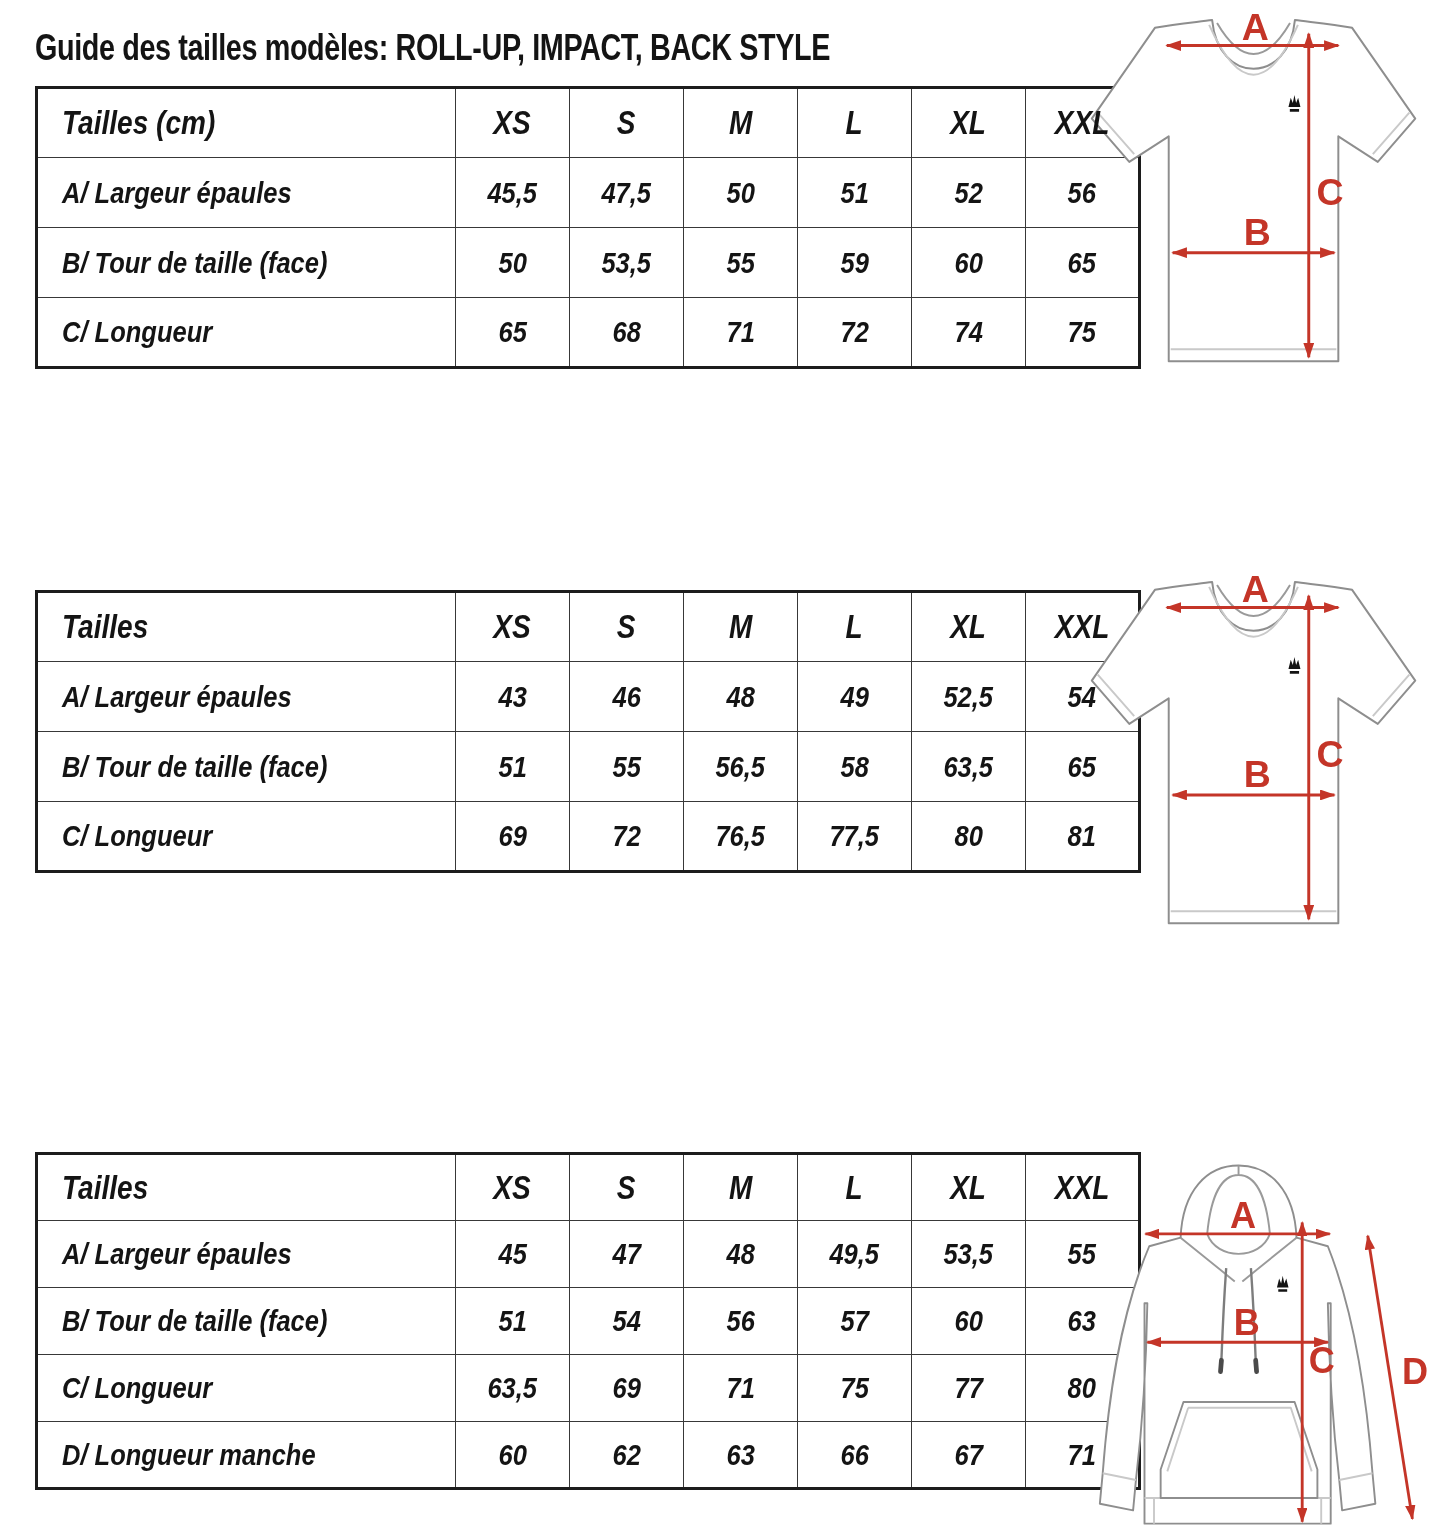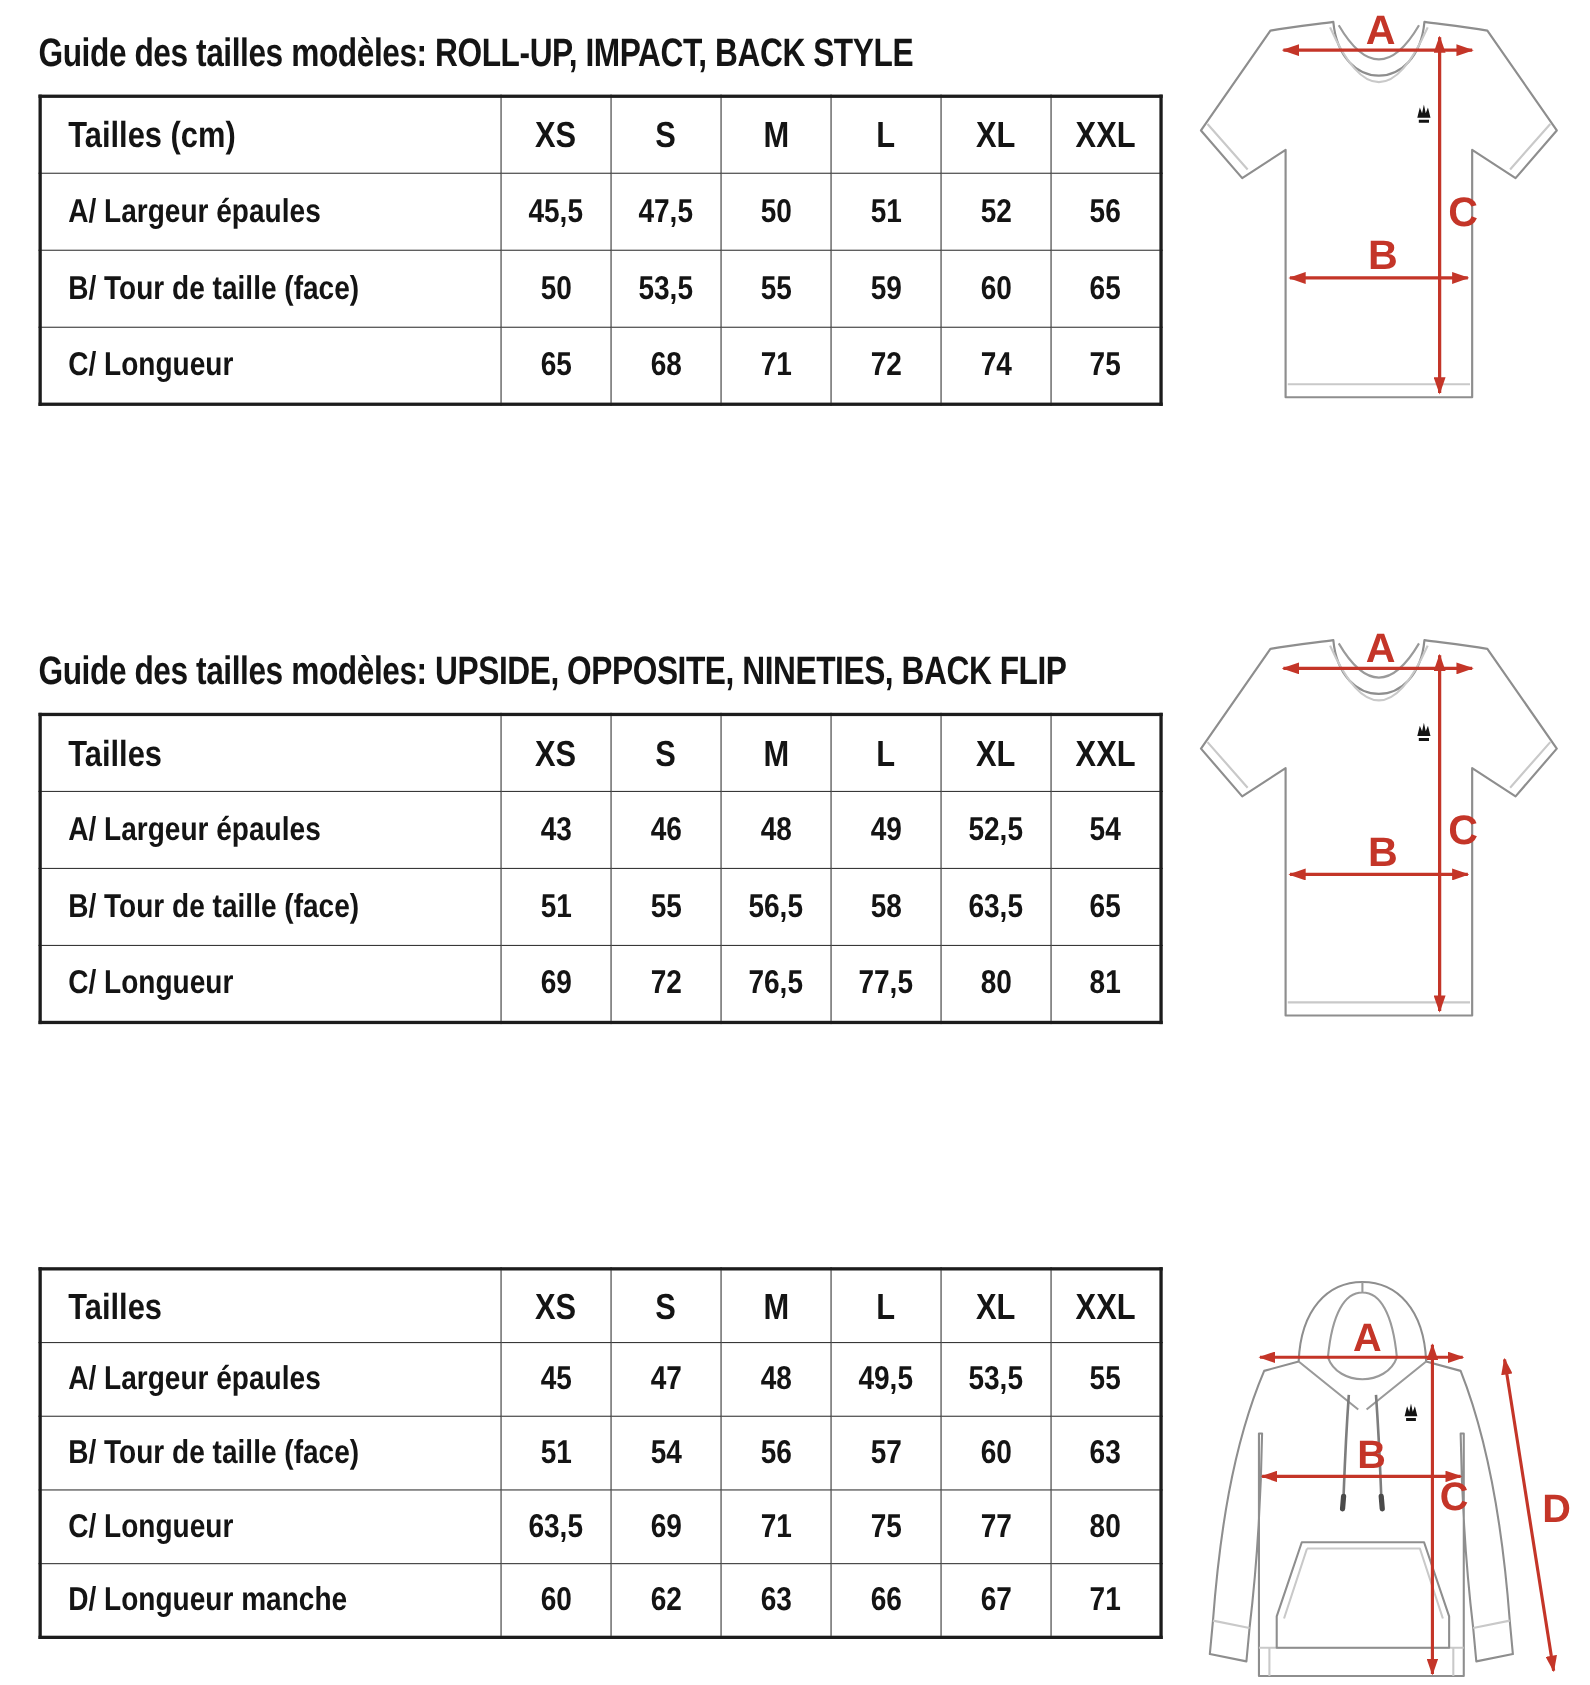--- a/index.html
+++ b/index.html
@@ -14,22 +14,22 @@
   .col-right{flex:none;margin-left:53px;}
   h2.guide-title{
     margin:0 0 18px 0;font-size:36px;line-height:40px;font-weight:bold;
     white-space:nowrap;letter-spacing:-0.5px;
   }
   .tcond{display:inline-block;transform:scaleX(0.80);transform-origin:0 50%;}
   .cond{display:inline-block;transform:scaleX(0.85);}
   .cc{transform-origin:50% 50%;}
   .cl{transform-origin:0 50%;}
   table.sizes{
-    border-collapse:collapse;table-layout:fixed;width:1022px;
-    border:3px solid #1c1c1c;background:#fff;
+    border-collapse:collapse;table-layout:fixed;width:1106px;
+    border:3px solid #1c1c1c;background:#fff;font-style:italic;
   }
   table.sizes th,table.sizes td{
     border:1px solid #383838;text-align:center;vertical-align:middle;
     font-weight:bold;padding:0;overflow:hidden;white-space:nowrap;
   }
   table.sizes tr{height:70px;}
   table[data-table="2"] tr{height:67px;}
   table.sizes .lbl{width:393px;text-align:left;padding-left:24px;}
   table.sizes th .cond{font-size:33px;}
   table.sizes td .cond{font-size:30px;}
@@ -116,21 +116,20 @@
       <line class="arrow" x1="96" y1="246" x2="260" y2="246" marker-start="url(#ah)" marker-end="url(#ah)"></line>
       <text class="dim" x="166" y="30">A</text>
       <text class="dim" x="168" y="238">B</text>
       <text class="dim" x="242" y="198">C</text>
     </svg>
   </div>
 </div>
 
 <div class="section sec-1">
   <div class="col-left">
-    <h2 class="guide-title"><span class="tcond">Guide des tailles modèles: UPSIDE, OPPOSITE, NINETIES, BACK FLIP</span></h2>
     <table class="sizes" data-table="1">
         <thead>
           <tr>
             <th class="lbl"><span class="cond cl">Tailles</span></th>
             <th><span class="cond cc">XS</span></th>
             <th><span class="cond cc">S</span></th>
             <th><span class="cond cc">M</span></th>
             <th><span class="cond cc">L</span></th>
             <th><span class="cond cc">XL</span></th>
             <th><span class="cond cc">XXL</span></th>

